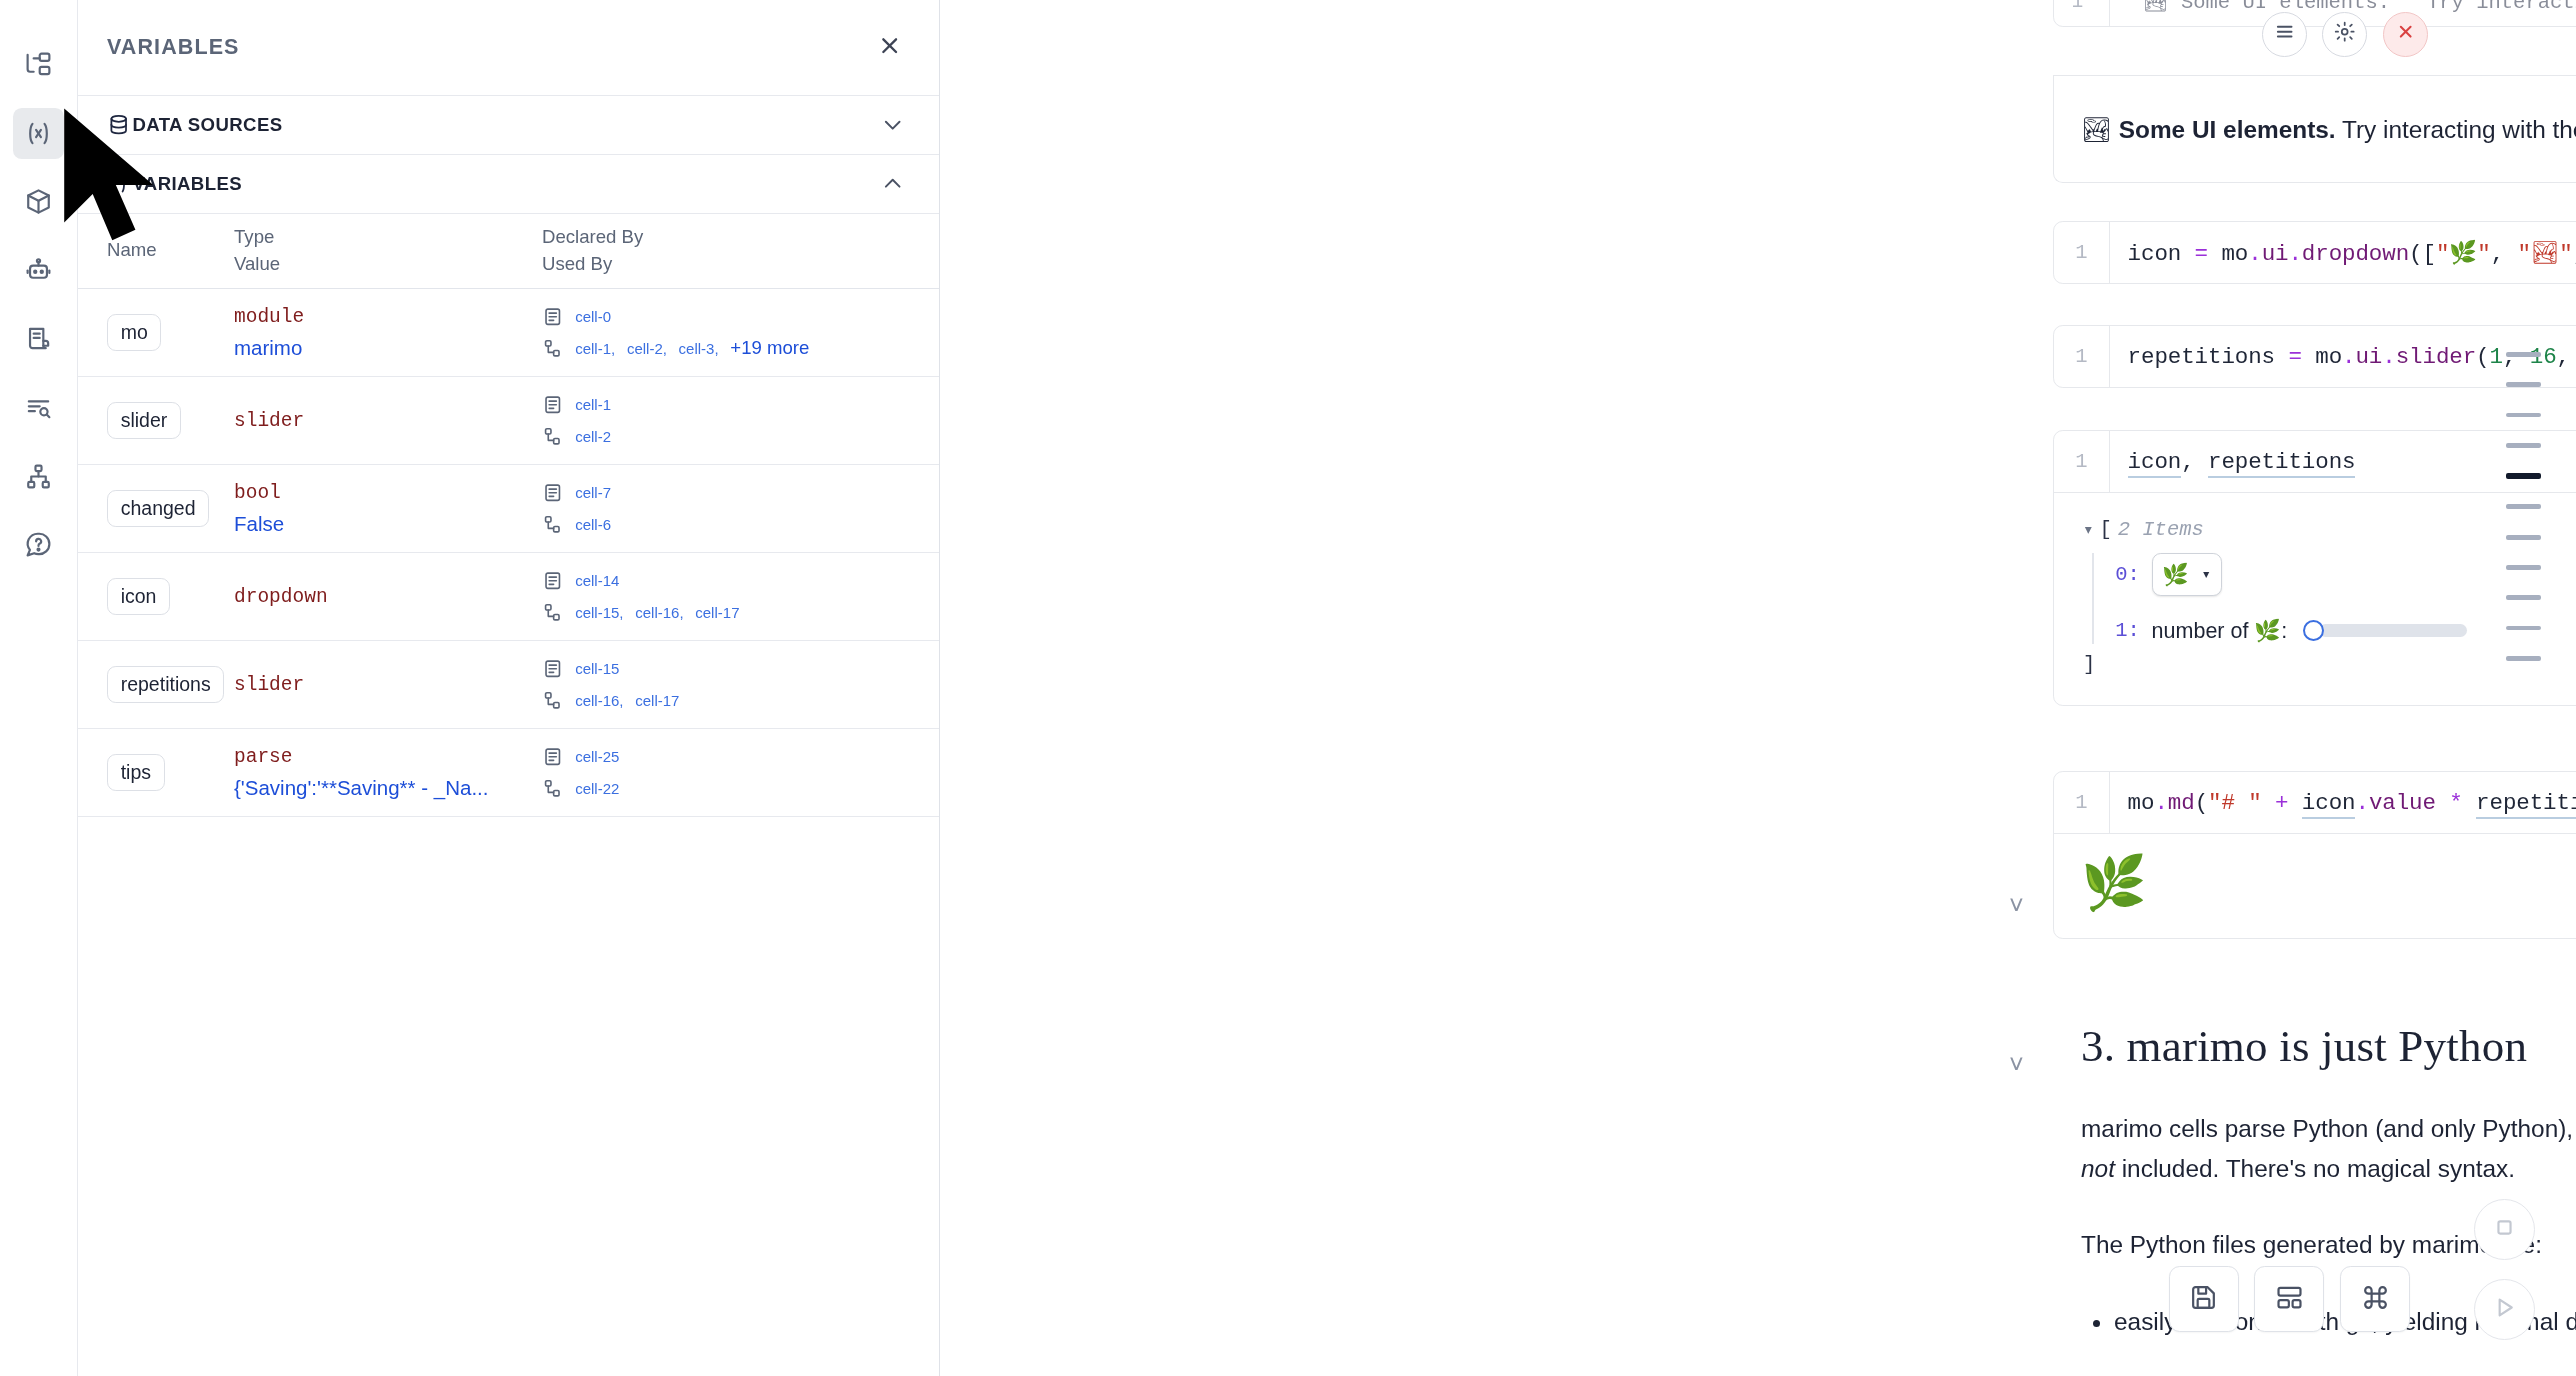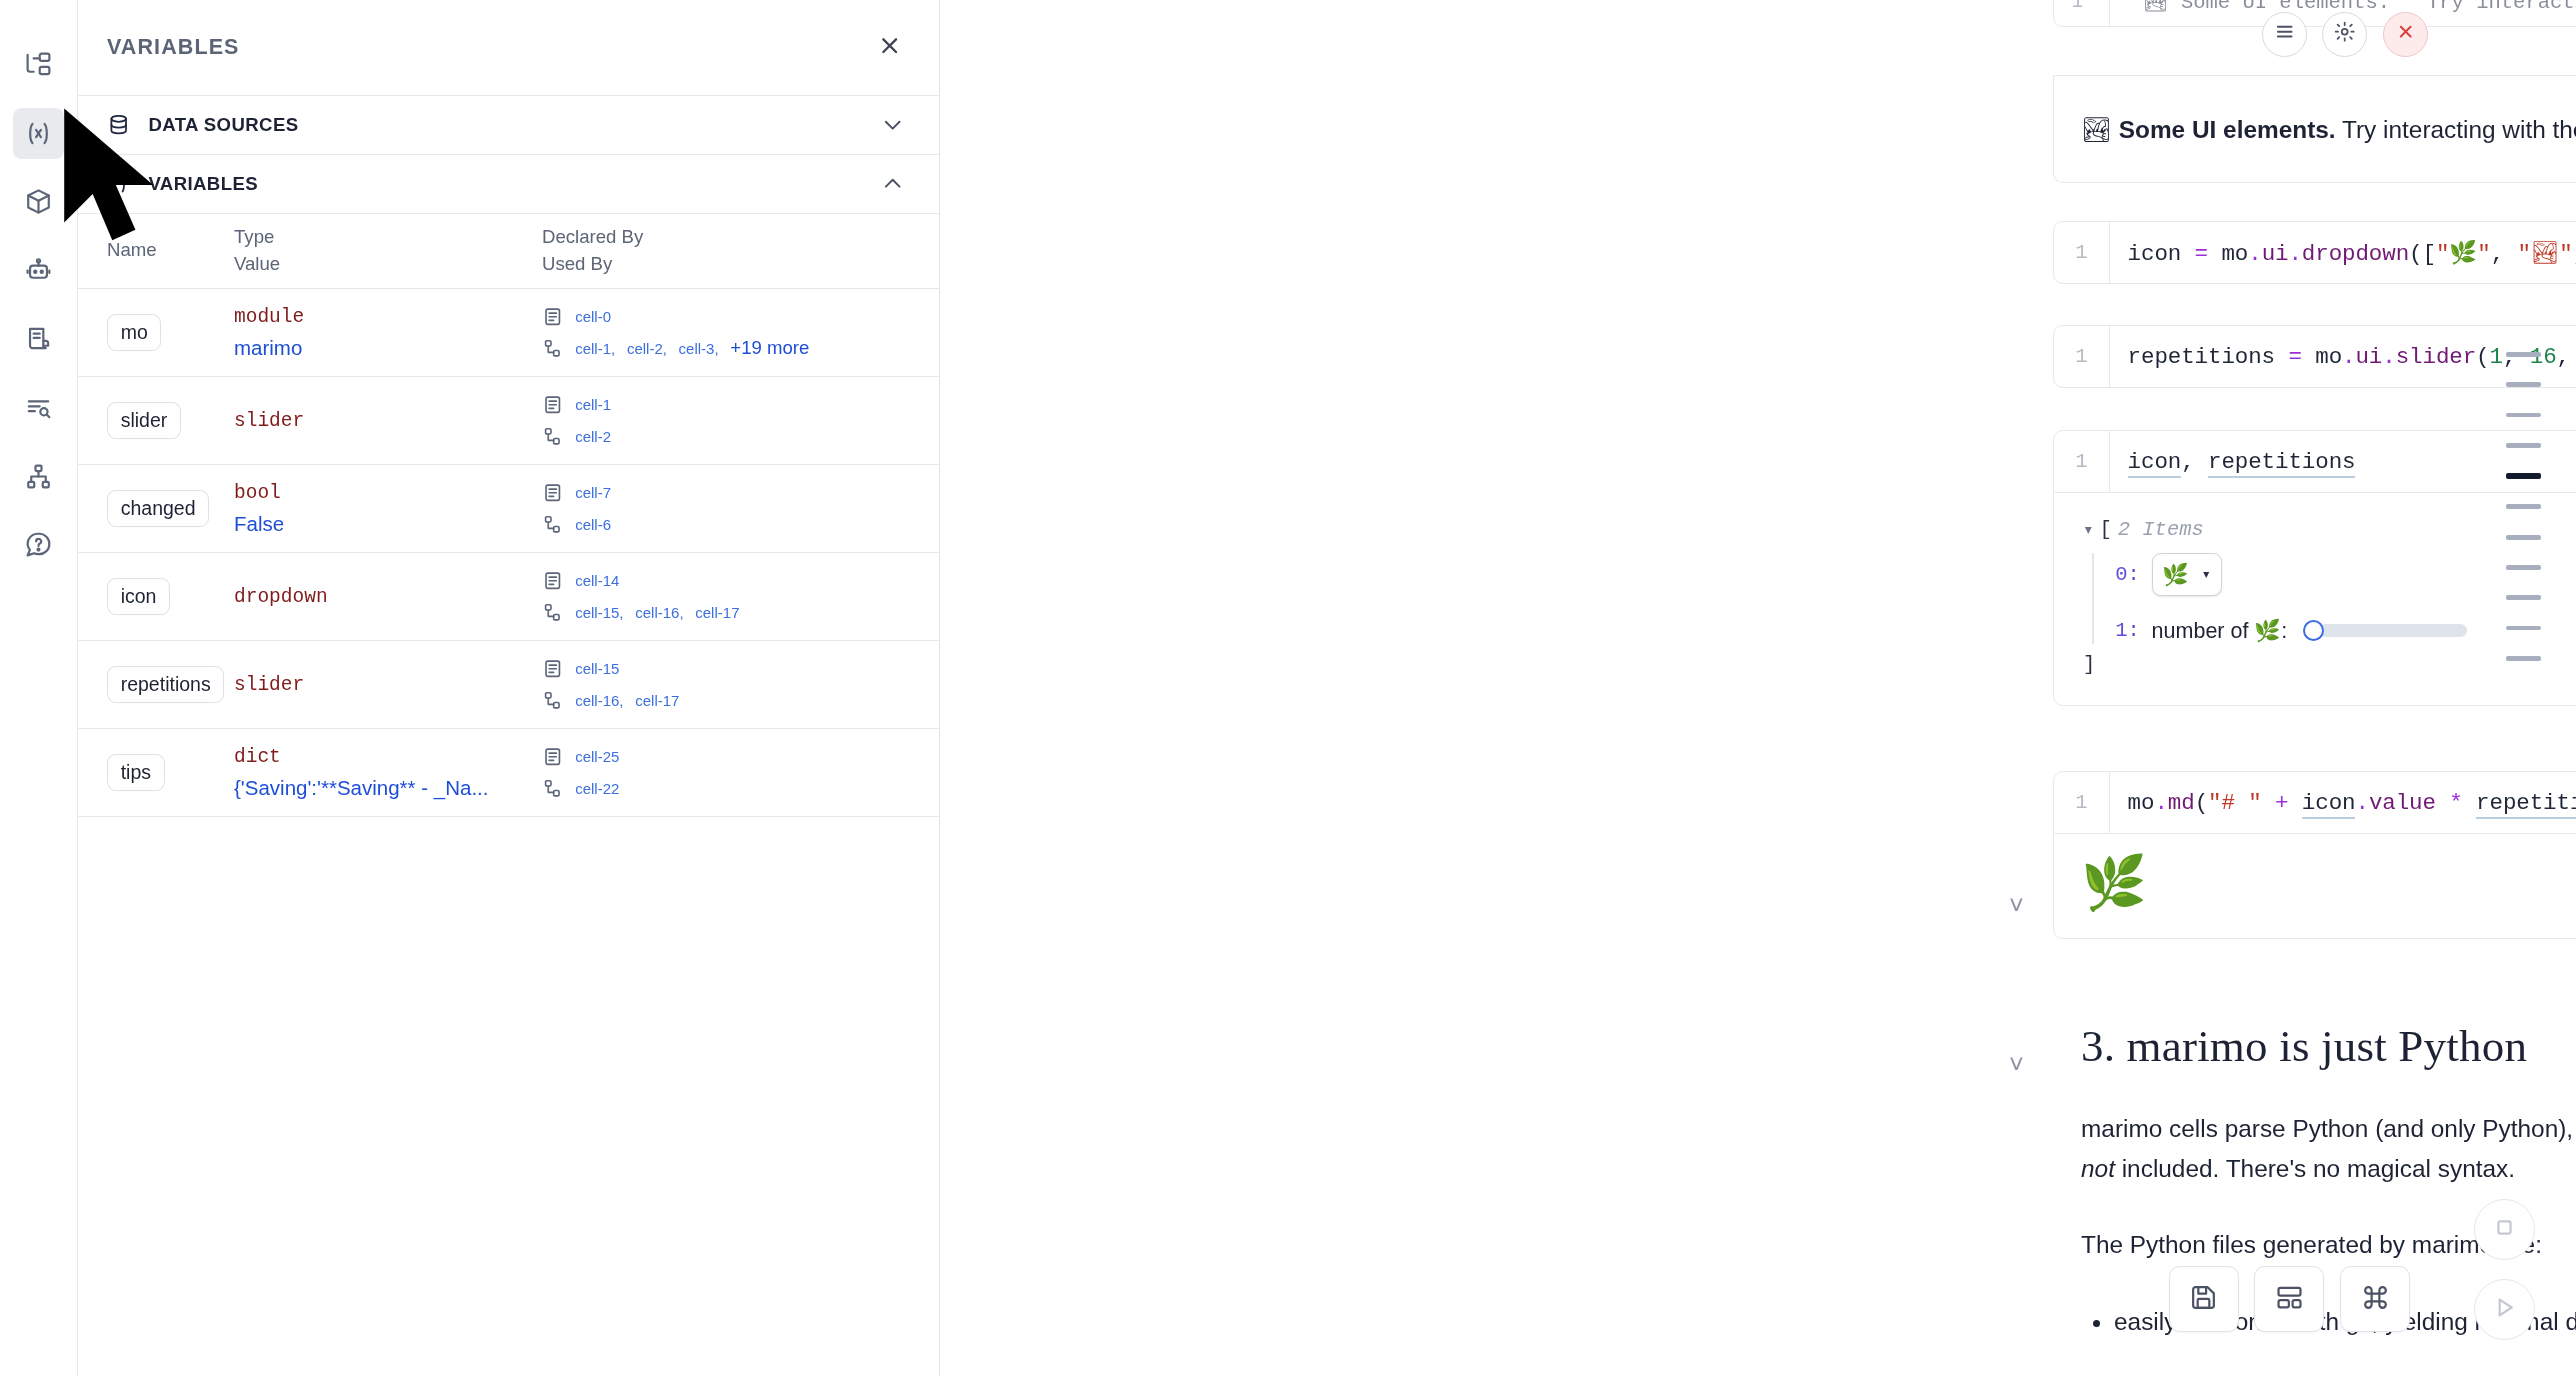--- a/index.html
+++ b/index.html
@@ -45,21 +45,21 @@
   }
   .panel-title {
     font-size: 21.5px; letter-spacing: 1.1px; font-weight: 600;
     color: #5b6577; flex: 1;
   }
   .panel-close { color: #3d4354; cursor: pointer; width: 29px; height: 29px;
     display:flex; align-items:center; justify-content:center; }
   .panel-close svg { width: 25.4px; height: 25.4px; }
 
   .section-row {
-    height: 59px; display: flex; align-items: center; gap: 18px;
+    height: 59px; display: flex; align-items: center; gap: 2px;
     padding: 0 35px 0 29px;
     border-bottom: 1px solid #e7e9ee;
     cursor: pointer;
   }
   .section-row .s-icon { color: #1f2740; display:flex; }
   .section-row .s-icon svg { width: 23.4px; height: 23.4px; }
   .section-row .s-label {
     flex: 1; font-size: 18.6px; font-weight: 700; letter-spacing: 0.4px; color: #1d2334;
   }
   .section-row .s-chev { color: #4a5264; display:flex; }
@@ -574,21 +574,21 @@
                   </svg>
                 </span>
                 <span class="cell-link">cell-16,</span>
                 <span class="cell-link">cell-17</span>
               </div>
             </div>
           </div>
           <div class="vrow">
             <div class="c-name"><span class="name-chip">tips</span></div>
             <div class="c-type">
-              <span class="type-txt">dict</span>
+              <span class="type-txt">parse</span>
               <span class="val-txt">{'Saving':'**Saving** - _Na...</span>
             </div>
             <div class="c-dec">
               <div class="dec-line">
                 <span class="d-ico">
                   <svg viewBox="0 0 24 24" fill="none" stroke="currentColor" stroke-width="1.8" stroke-linecap="round" stroke-linejoin="round">
                     <rect x="4.5" y="3.5" width="15" height="17" rx="2"></rect>
                     <path d="M8 8h8M8 12h8M8 16h5"></path>
                   </svg>
                 </span>

